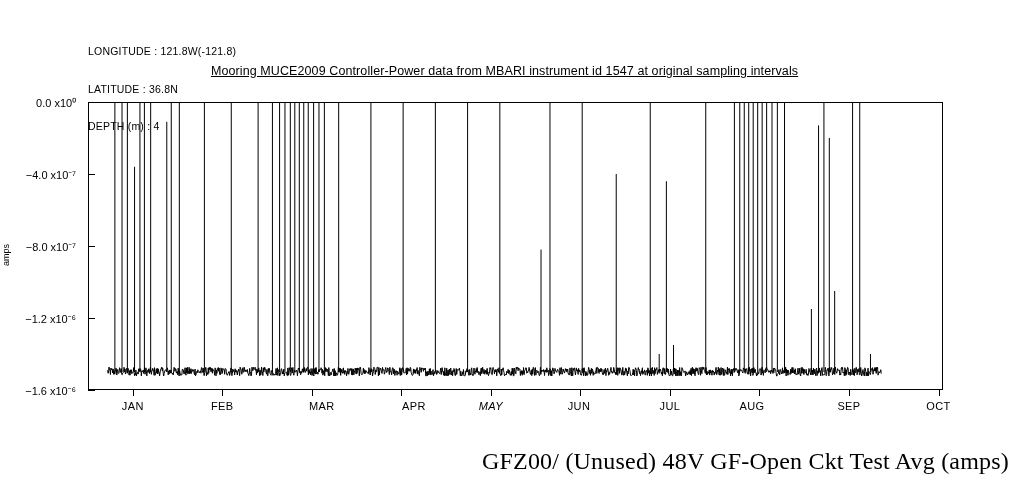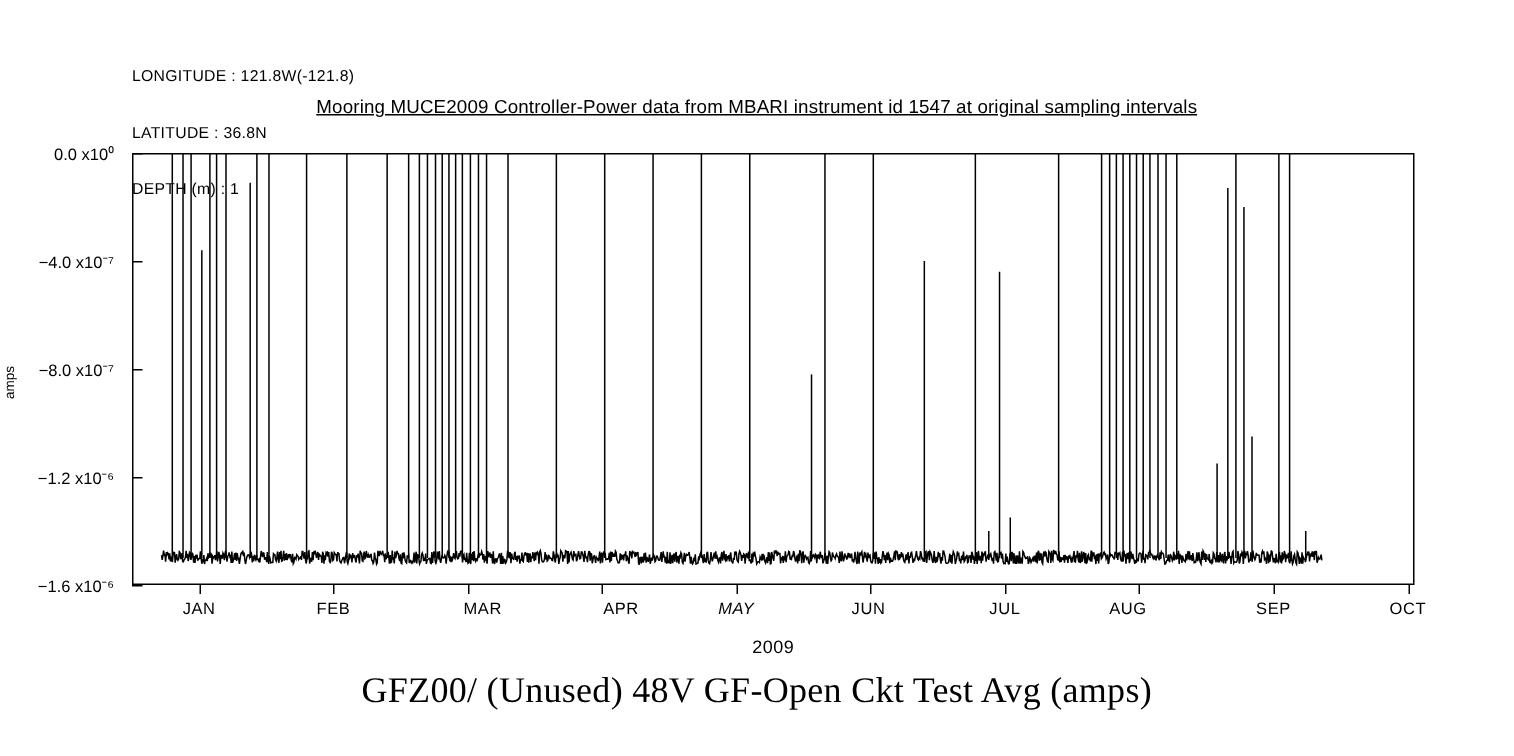--- a/index.html
+++ b/index.html
@@ -121,36 +121,36 @@
     width: 855px;
     text-align: center;
     font-size: 12px;
     letter-spacing: 0.3px;
   }
   .bottom-title {
     position: absolute;
     left: 0;
     top: 448px;
     width: 1009px;
-    text-align: center;
+    text-align: right;
     font-family: "Liberation Serif", serif;
     font-size: 24px;
     letter-spacing: 0.2px;
   }
   svg.series { position: absolute; left: 0; top: 0; }
 </style>
 </head>
 <body>
 
 <div id="stage">
 
   <div class="meta">
     <div>LONGITUDE : 121.8W(-121.8)</div>
     <div>LATITUDE : 36.8N</div>
-    <div>DEPTH (m) : 1</div>
+    <div>DEPTH (m) : 4</div>
   </div>
 
   <div class="chart-title">Mooring MUCE2009 Controller-Power data from MBARI instrument id 1547 at original sampling intervals</div>
 
   <div class="ylabel">amps</div>
 
   <div class="ytick-wrap">
       <div class="ytick-label" style="top: 0px; right: 8px;">0.0 x10⁰</div>
       <div class="ytick-label" style="top: 72px; right: 8px;">−4.0 x10⁻⁷</div>
       <div class="ytick-label" style="top: 144px; right: 8px;">−8.0 x10⁻⁷</div>
@@ -241,21 +241,20 @@
       <div class="xtick-mark" style="left: 581.937px;"></div>
       <div class="xtick-label" style="left: 581.937px;">JUL</div>
       <div class="xtick-mark" style="left: 671.466px;"></div>
       <div class="xtick-label" style="left: 642px; margin-left: 22px;">AUG</div>
       <div class="xtick-mark" style="left: 760.995px;"></div>
       <div class="xtick-label" style="left: 760.995px;">SEP</div>
       <div class="xtick-mark" style="left: 850.524px;"></div>
       <div class="xtick-label" style="left: 850.524px;">OCT</div>
     </div>
 
-  <div class="xaxis-name">2009</div>
 
   <div class="bottom-title">GFZ00/ (Unused) 48V GF-Open Ckt Test Avg (amps)</div>
 
 <div class="ytick-mark" style="top: 102px;"></div>
     <div class="ytick-mark" style="top: 174px;"></div>
     <div class="ytick-mark" style="top: 246px;"></div>
     <div class="ytick-mark" style="top: 318px;"></div>
     <div class="ytick-mark" style="top: 390px;"></div>
   </div>
 

